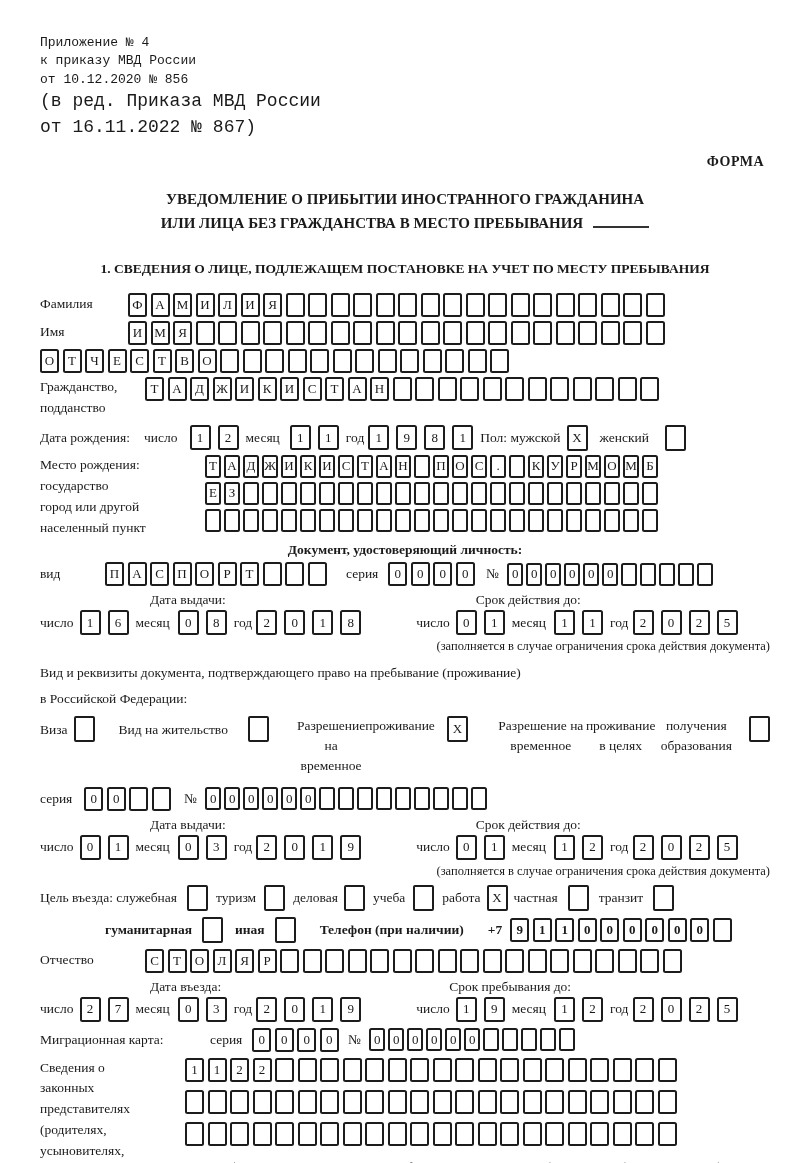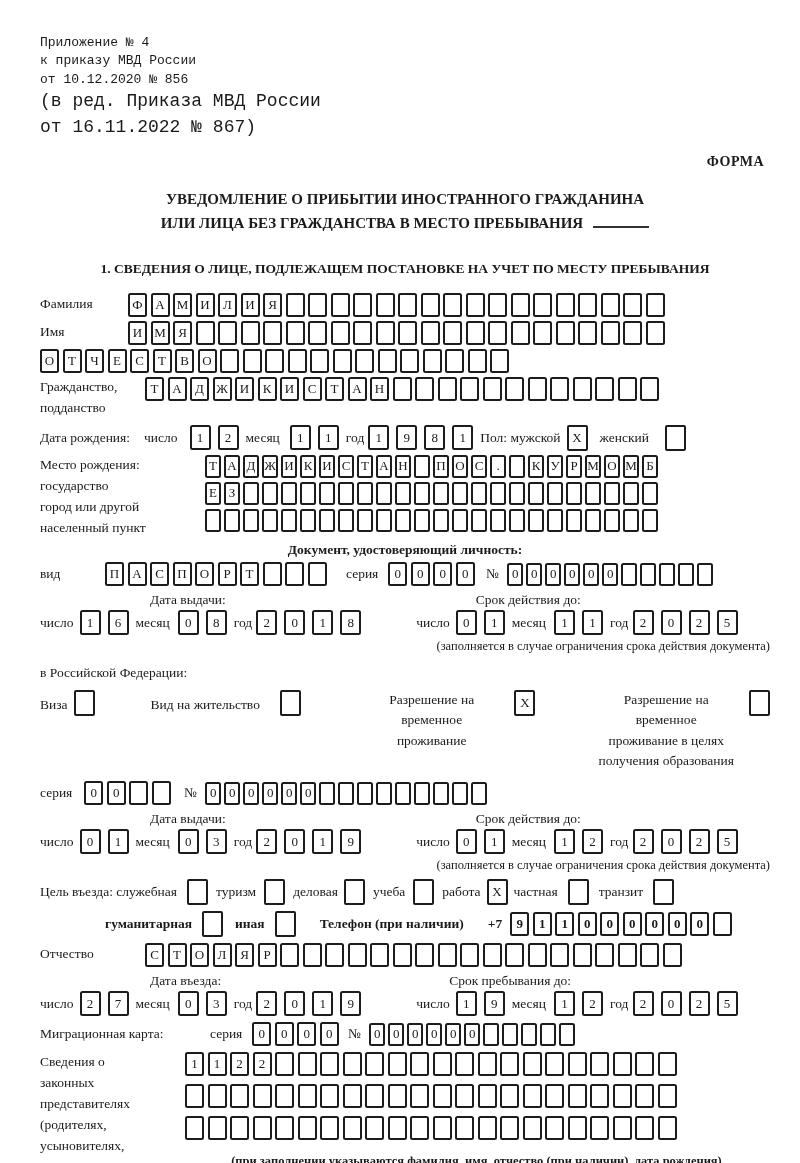--- a/index.html
+++ b/index.html
@@ -57,23 +57,23 @@
   }
 
   .dhdr { display: flex; margin-top: 6px; margin-bottom: 2px; }
   .dh1 { margin-left: 110px; }
   .dh2 { margin-left: 250px; }
   .dh2b { margin-left: 228px; }
   .note { font-size: 12.5px; text-align: right; margin-top: 2px; margin-bottom: 6px; }
   .repnote { font-size: 12.5px; font-weight: bold; margin-top: 6px; text-align: center; width: 583px; }
 
   .plain { line-height: 1.9; }
-  .cbrow { display: flex; align-items: flex-start; margin-top: 4px; margin-bottom: 10px; gap: 32px; }
+  .cbrow { display: flex; align-items: flex-start; margin-top: 4px; margin-bottom: 10px; }
   .opt { display: inline-flex; align-items: center; }
-  .optlines { display: inline-flex; flex-direction: column; text-align: center; line-height: 1.5; }
+  .optlines { display: inline-flex; flex-direction: row; text-align: center; line-height: 1.5; }
   .ind65 { margin-left: 65px; font-weight: bold; }
 
   .ml4{margin-left:4px}.ml6{margin-left:6px}.ml8{margin-left:8px}.ml10{margin-left:10px}
   .ml12{margin-left:12px}.ml14{margin-left:14px}.ml16{margin-left:16px}.ml20{margin-left:20px}
   .ml24{margin-left:24px}.ml28{margin-left:28px}.ml48{margin-left:48px}.mr8{margin-right:8px}.mr10{margin-right:10px}.mr12{margin-right:12px}
   .mt6{margin-top:6px}
 </style>
 </head>
 <body>
 
@@ -406,20 +406,21 @@
       <span class="cells gap ml4">
           <span class="cell">2</span>
           <span class="cell">0</span>
           <span class="cell">2</span>
           <span class="cell">5</span>
         </span>
     </div>
 
     <div class="note">(заполняется в случае ограничения срока действия документа)</div>
 
+    <div class="plain">Вид и реквизиты документа, подтверждающего право на пребывание (проживание)</div>
     <div class="plain">в Российской Федерации:</div>
 
     <div class="cbrow">
       <span class="opt">
         <span class="lbl">Виза</span>
         <span class="cb ml6"></span>
       </span>
       <span class="opt ml24">
         <span class="lbl">Вид на жительство</span>
         <span class="cb ml20"></span>

